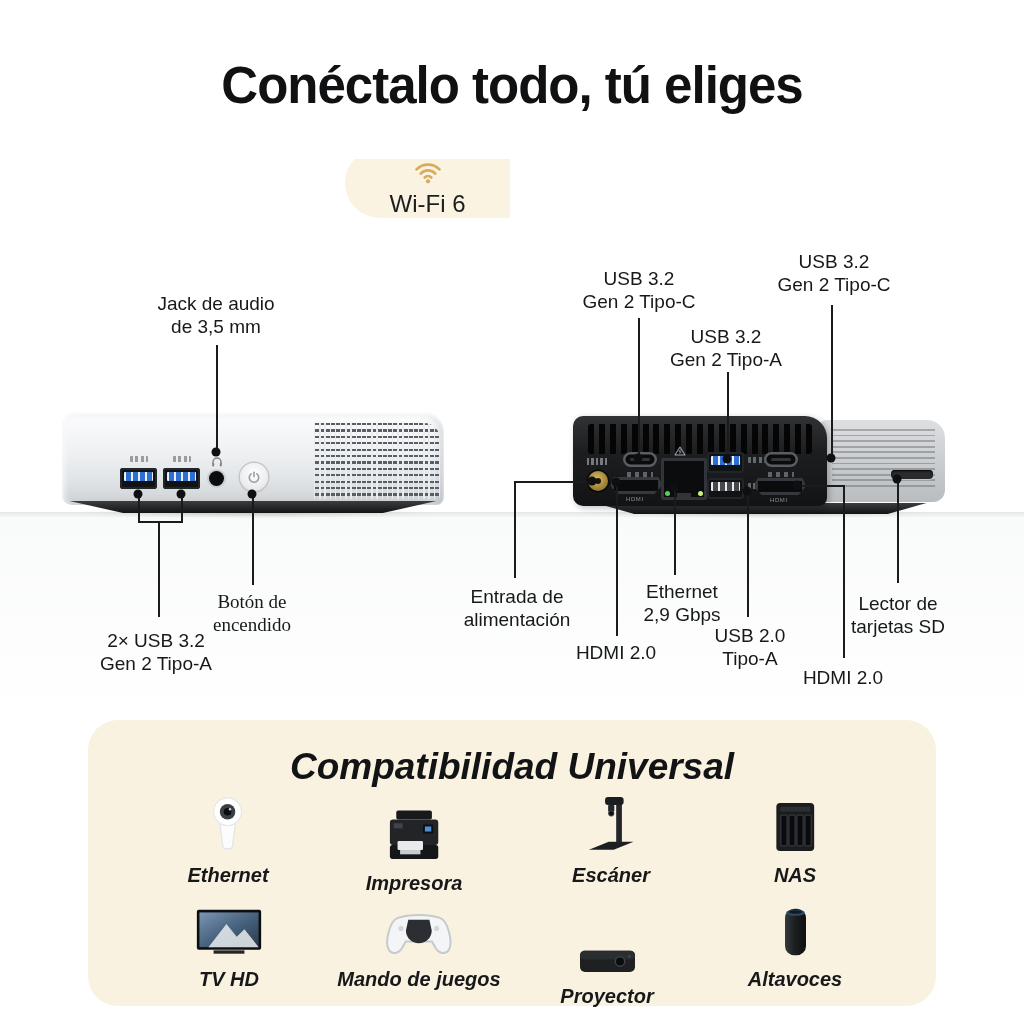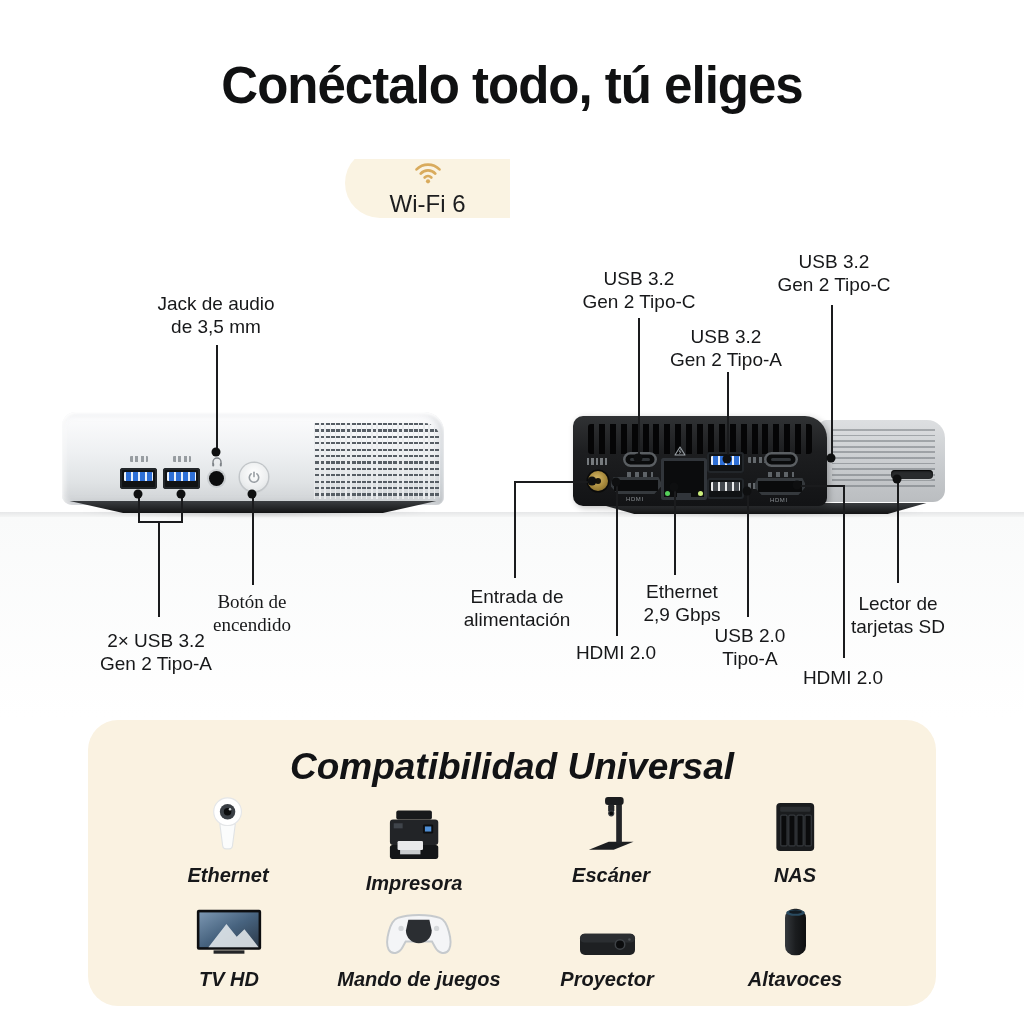--- a/index.html
+++ b/index.html
@@ -338,21 +338,21 @@
       <span class="ic">
         <svg viewBox="0 0 56 38" height="50">
           <path d="M12 6 C20 3 36 3 44 6 C50 8 54 24 51 30 C48.5 34.5 43 33 40.5 28.5 L38 24 H18 L15.5 28.5 C13 33 7.5 34.5 5 30 C2 24 6 8 12 6 Z" fill="#f4f5f7" stroke="#c6cacd" stroke-width="1.5"></path>
           <path d="M20 7.5 h16 l1.8 8 a9.8 9.8 0 0 1 -19.6 0 Z" fill="#2b2e32"></path>
           <circle cx="14.5" cy="14" r="2" fill="#d5d8db"></circle>
             <circle cx="41.5" cy="14" r="2" fill="#d5d8db"></circle>
         </svg>
       </span>
       <span class="cap">Mando de juegos</span>
     </div>
-    <div class="cell" style="left:519px;top:176px;">
+    <div class="cell" style="left:519px;top:193px;">
       <span class="ic">
         <svg viewBox="0 0 52 24" height="30">
           <rect x="4" y="3" width="44" height="17" rx="4" fill="#1e2022"></rect>
           <rect x="4" y="3" width="44" height="7" rx="3.5" fill="#2b2e31"></rect>
           <circle cx="36" cy="11.5" r="3.8" fill="#0b0c0d" stroke="#3d4145" stroke-width="1.2"></circle>
           <circle cx="43.5" cy="7.5" r="1" fill="#4b4f53"></circle>
         </svg>
       </span>
       <span class="cap">Proyector</span>
     </div>

